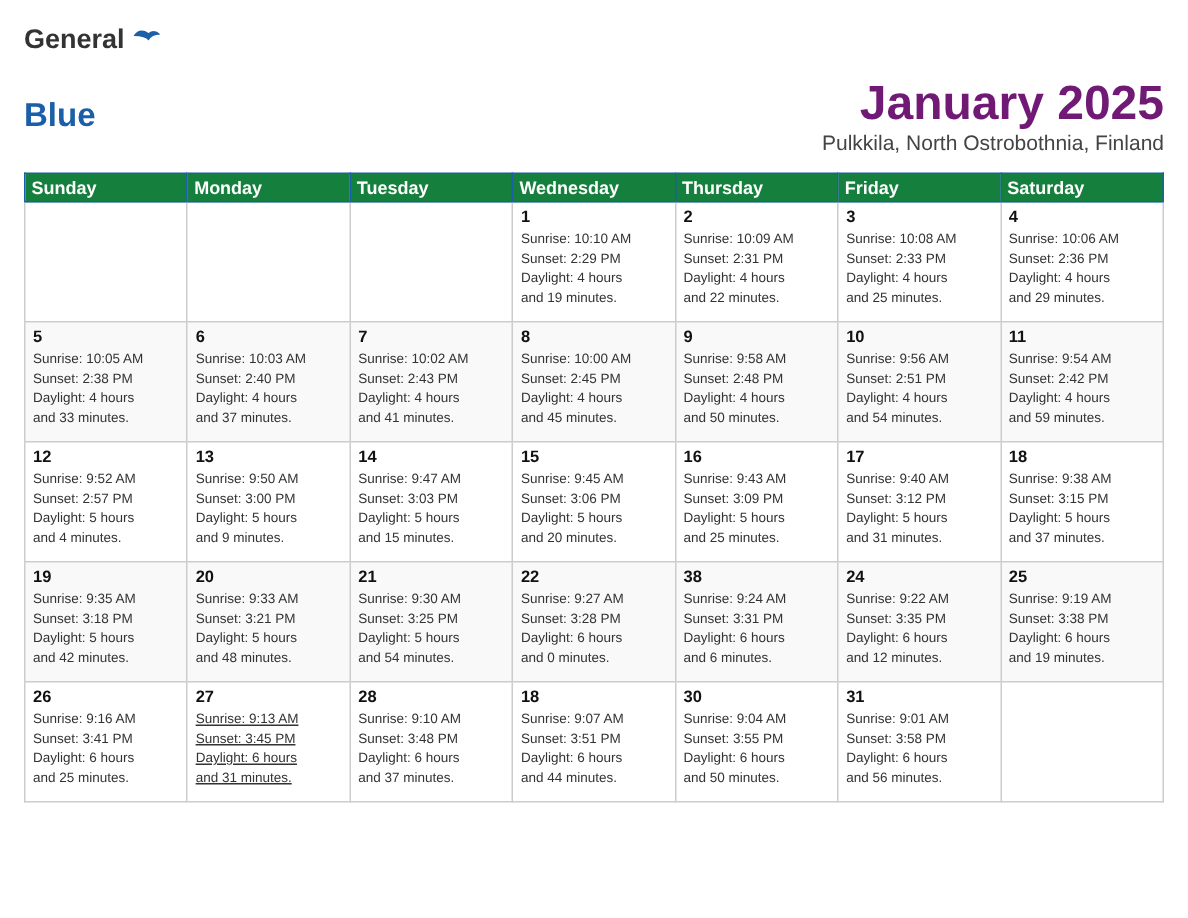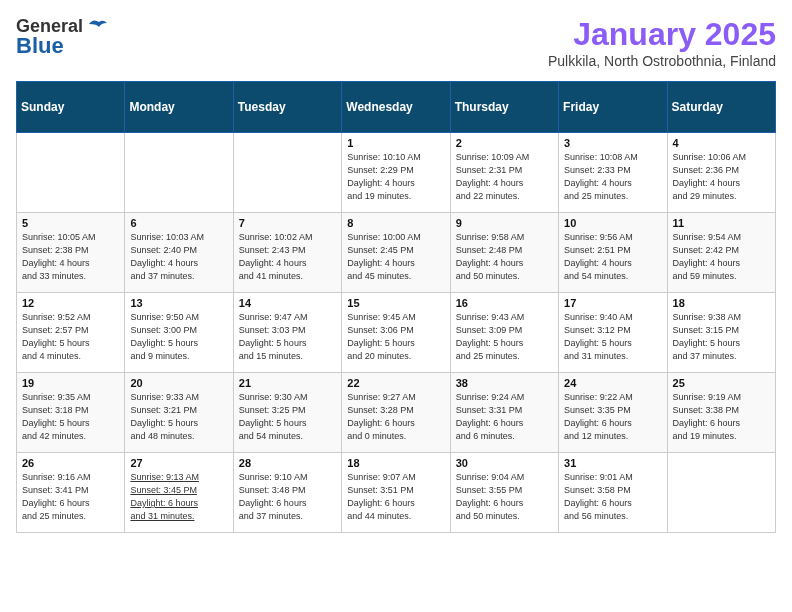--- a/index.html
+++ b/index.html
@@ -13,49 +13,51 @@
     .header {
       display: flex;
       justify-content: space-between;
       align-items: flex-start;
       margin-bottom: 12px;
     }
     .logo {
       display: flex;
       flex-direction: column;
       align-items: flex-start;
+      gap: 31px;
     }
     .logo-text-row {
       display: flex;
       align-items: center;
     }
     .title-block {
       text-align: right;
     }
     .title-block h1 {
       font-size: 32px;
       font-weight: bold;
-      color: #8b5cf6;
+      color: #701a75;
+      margin-top: 34px;
     }
     .title-block h2 {
       font-size: 14px;
       color: #444;
       font-weight: normal;
     }
     .calendar {
       width: 100%;
       border-collapse: collapse;
       border: 1px solid #ccc;
     }
     .calendar th {
-      background: #0c4a6e;
+      background: #15803d;
       color: #fff;
       font-size: 12px;
       font-weight: bold;
-      padding: 18px 4px;
+      padding: 2px 4px;
       text-align: left;
       border: 1px solid #1a5fa8;
     }
     .calendar td {
       vertical-align: top;
       padding: 4px 5px;
       border: 1px solid #ccc;
       font-size: 9.5px;
       color: #333;
       width: calc(100% / 7);

